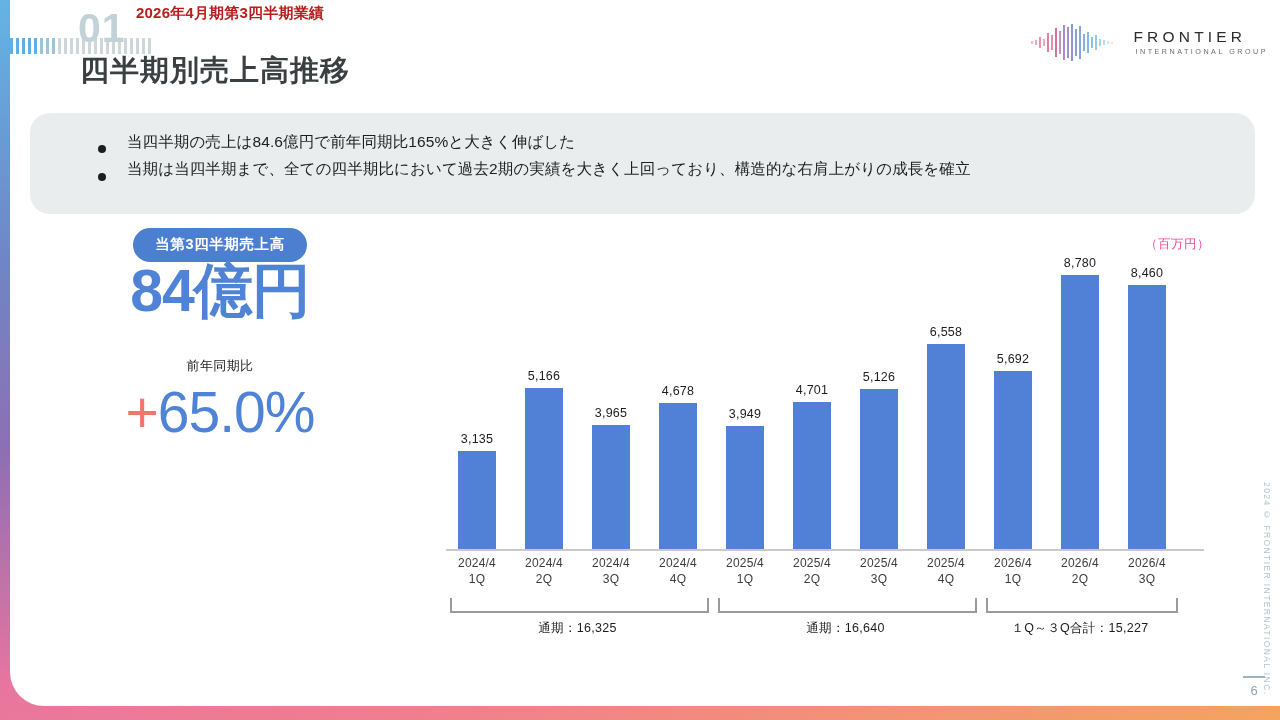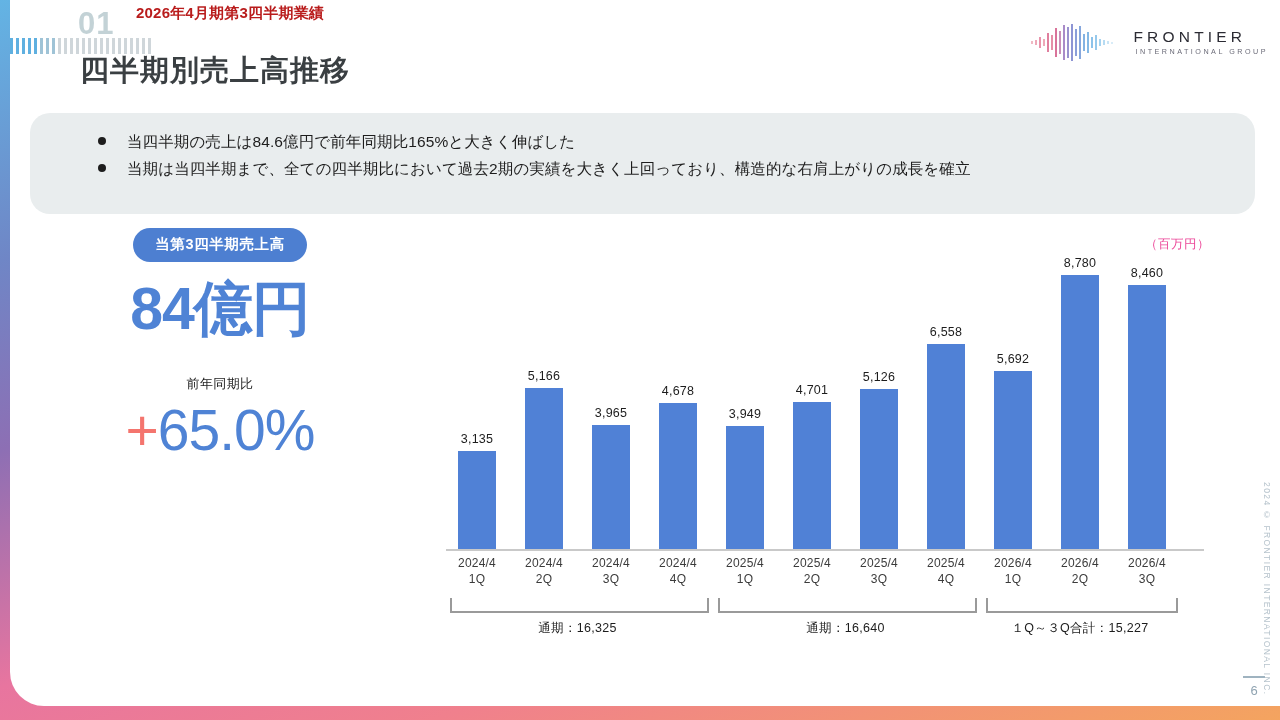--- a/index.html
+++ b/index.html
@@ -22,21 +22,21 @@
   
   #ticks{position:absolute;left:0;top:38px;width:150px;height:16px;display:flex;align-items:flex-start;gap:3px;}
   #ticks i{display:block;width:3px;height:16px;background:#cfd6da;}
   #ticks i.on{background:#5fb0e0;}
   #ticks i.mid{background:#9fc3d6;}
 
   
   #hdr{position:absolute;left:0;top:0;right:0;height:108px;}
   #secnum{
     position:absolute;left:68px;top:8px;
-    font-size:31px;font-weight:700;color:#c3d2d6;letter-spacing:1px;line-height:1;
+    font-size:41px;font-weight:700;color:#c3d2d6;letter-spacing:1px;line-height:1;
   }
   #eyebrow{
     position:absolute;left:126px;top:4px;
     font-size:15px;font-weight:700;color:#b91c1c;letter-spacing:.2px;white-space:nowrap;
   }
   #title{
     position:absolute;left:70px;top:56px;
     font-size:29px;font-weight:700;color:#3a3f42;letter-spacing:1px;line-height:1;white-space:nowrap;
   }
 
@@ -46,36 +46,36 @@
   #bmark{display:flex;flex-direction:column;line-height:1;}
   #bname{font-size:15.5px;letter-spacing:4.2px;color:#2b2b33;font-weight:500;white-space:nowrap;}
   #bsub{font-size:7.2px;letter-spacing:2.5px;color:#6b6b78;margin-top:4px;margin-left:2px;white-space:nowrap;}
 
   
   #panel{
     position:absolute;left:20px;top:113px;width:1225px;height:101px;
     background:#e9edee;border-radius:20px;
   }
   #bullets{position:absolute;left:68px;top:17px;}
-  .bl{display:flex;align-items:flex-start;margin-bottom:4px;}
+  .bl{display:flex;align-items:flex-end;margin-bottom:4px;}
   .bl .dot{
     width:8px;height:8px;border-radius:50%;background:#1d1d1d;
     margin-top:7px;margin-right:21px;flex:none;
   }
   .bl .tx{font-size:15.5px;color:#1d1d1d;line-height:1.5;white-space:nowrap;letter-spacing:.1px;}
 
   
   #kpi{position:absolute;left:0;top:228px;width:420px;text-align:center;}
   #badge{
     display:inline-block;background:#4d7fd1;color:#fff;
     font-size:14.5px;font-weight:700;letter-spacing:.6px;
     padding:7px 22px 8px;border-radius:18px;
   }
   #bignum{
-    margin-top:18px;font-size:59px;font-weight:700;color:#4f83d5;
+    font-size:59px;font-weight:700;color:#4f83d5;
     letter-spacing:-1px;line-height:1;
   }
   #yoylabel{margin-top:36px;font-size:13px;color:#1d1d1d;letter-spacing:.4px;}
   #yoyval{
     margin-top:9px;font-size:57px;font-weight:500;color:#4f83d5;
     line-height:1;letter-spacing:-1px;
   }
   #yoyval .plus{color:#f4756e;font-weight:400;}
 
   

